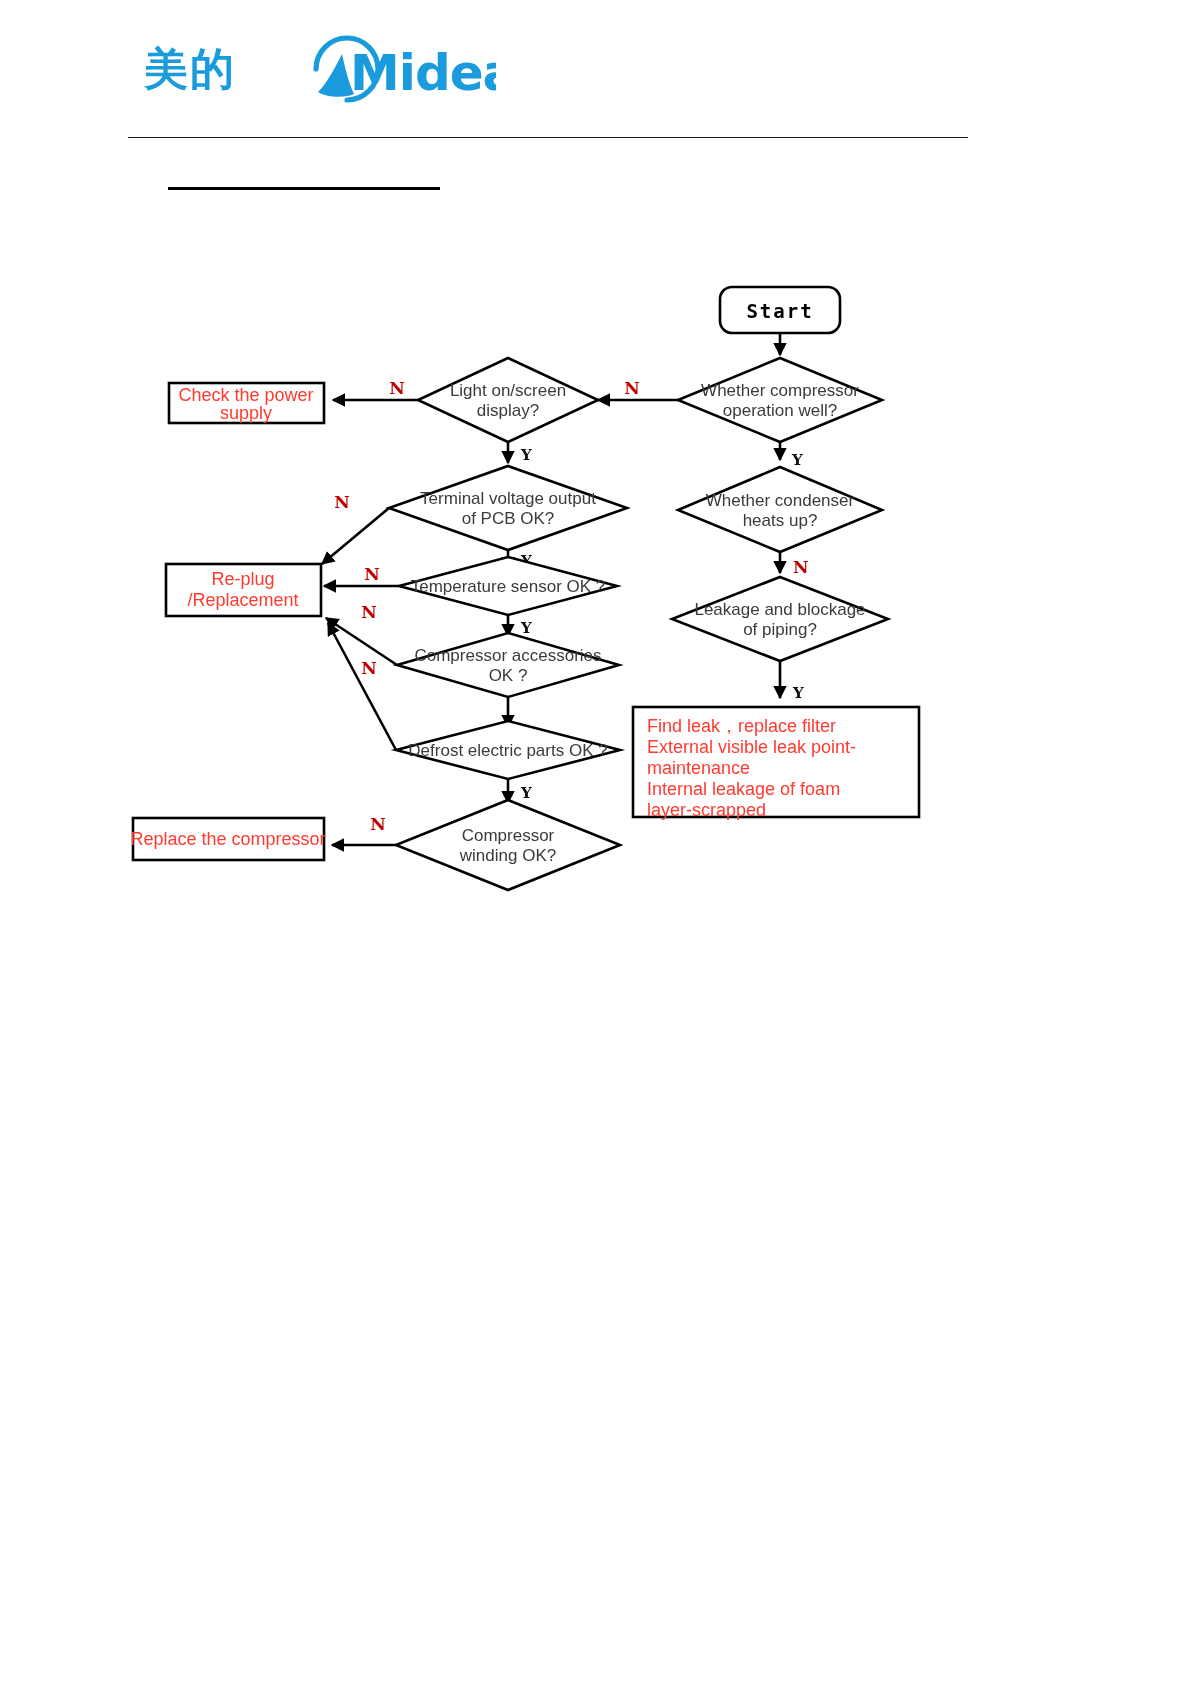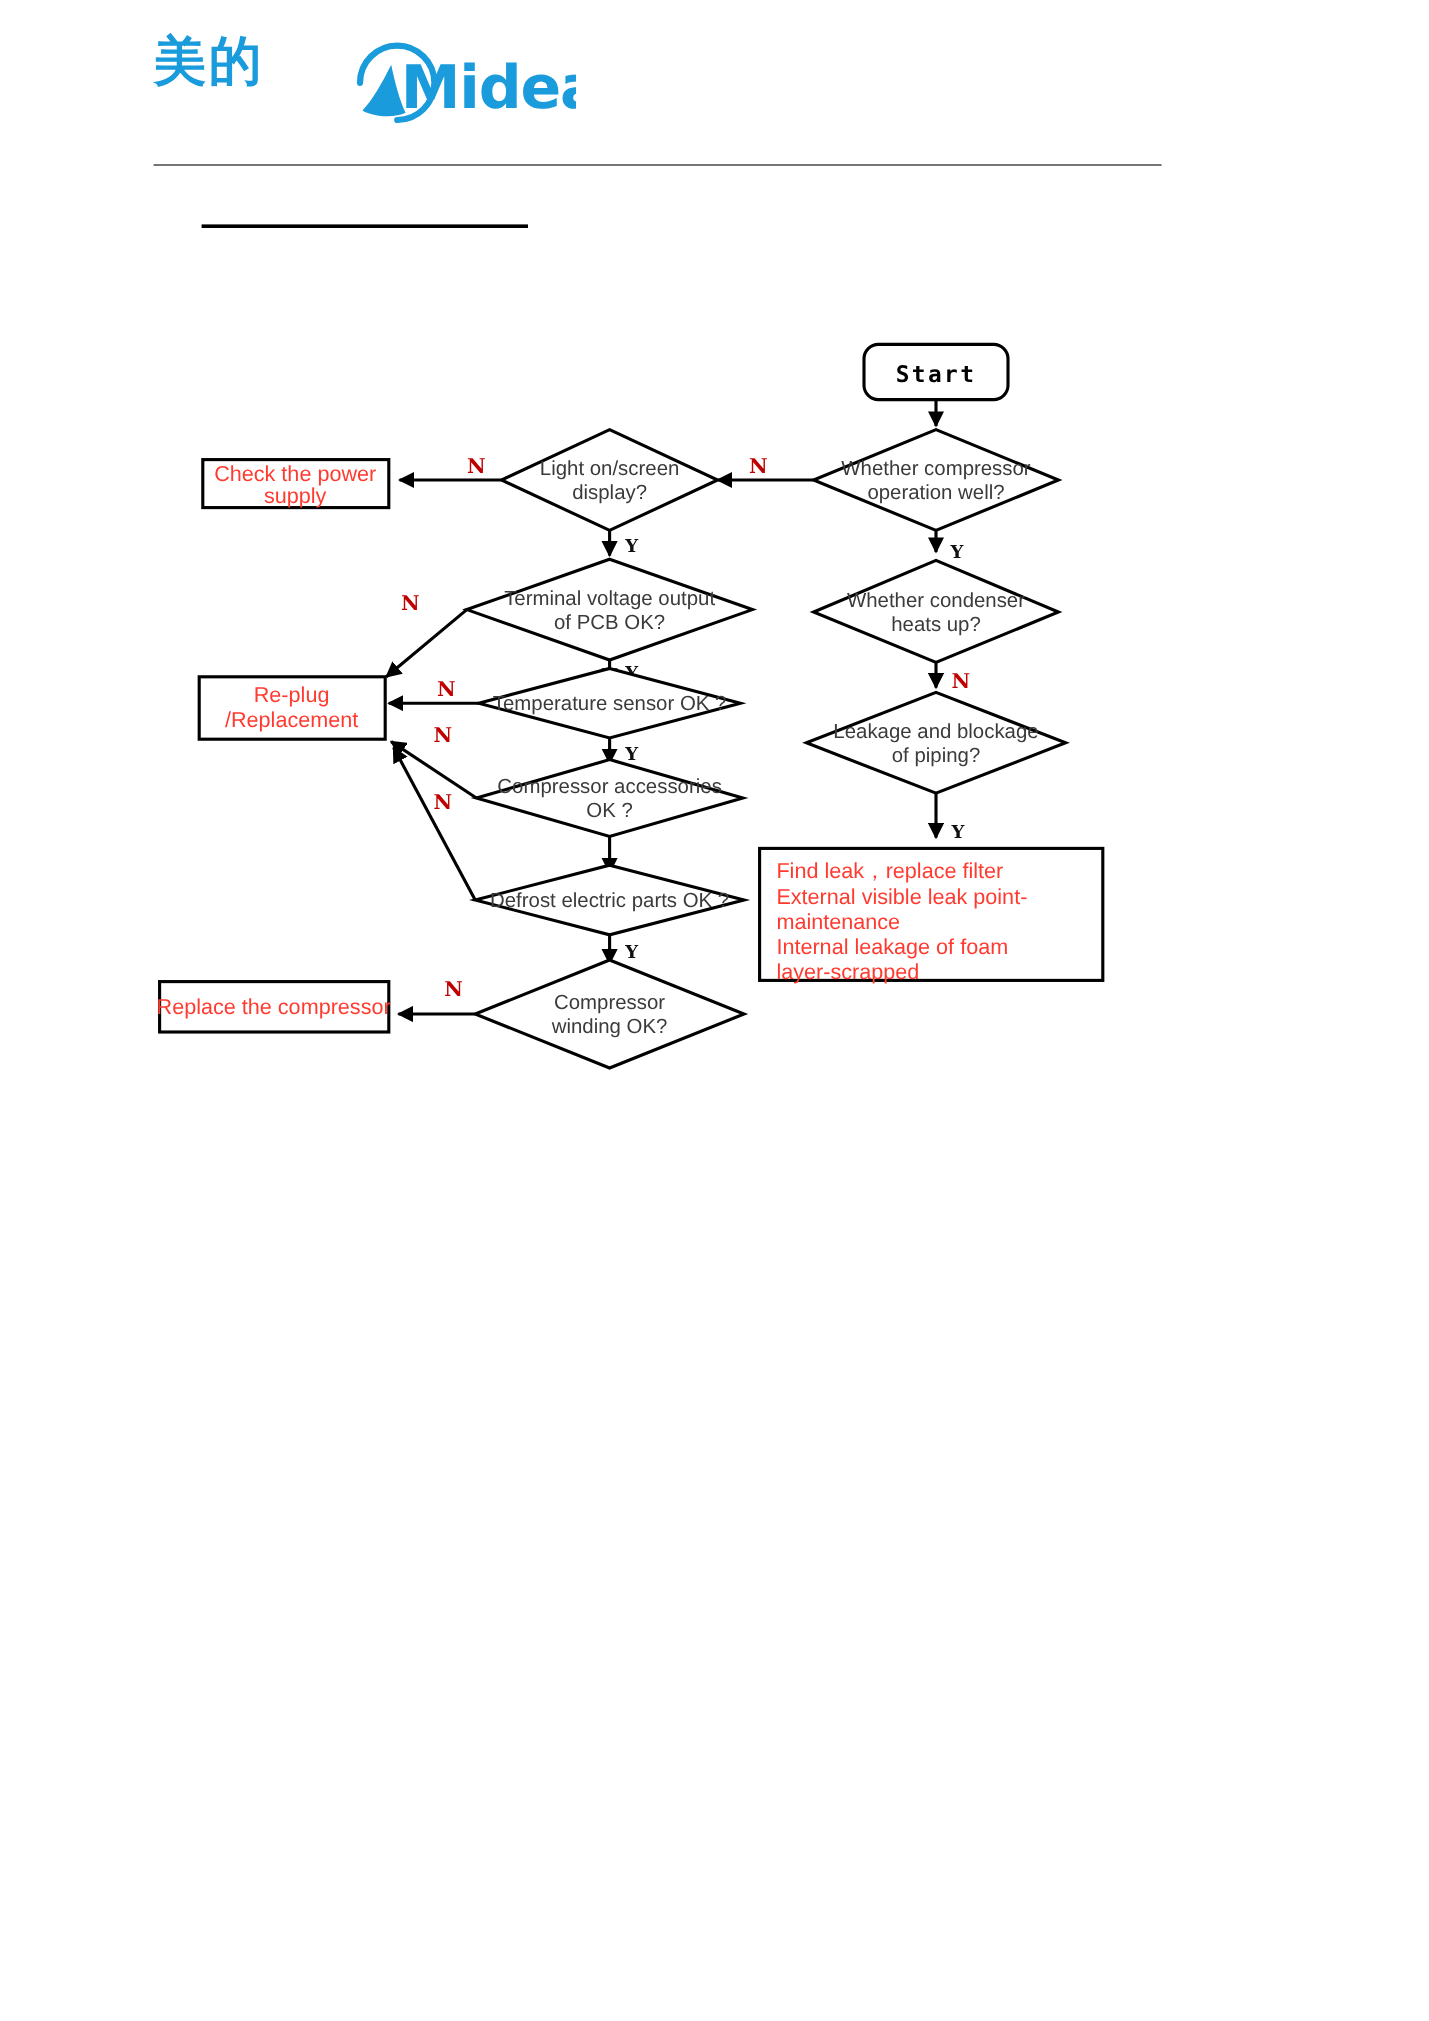--- a/index.html
+++ b/index.html
@@ -17,25 +17,25 @@
 
   
   #page-header {
     position: absolute;
     left: 0; top: 0;
     width: 1191px;
     height: 160px;
   }
   #brand-logo {
     position: absolute;
-    left: 128px;
+    left: 144px;
     top: 30px;
     height: 78px;
     display: flex;
-    align-items: flex-start;
+    align-items: center;
     gap: 10px;
   }
   #brand-cn {
     font-family: "DejaVu Sans", sans-serif;
     font-size: 44px;
     font-weight: 700;
     color: #1a9bdc;
     letter-spacing: 2px;
     line-height: 1;
     white-space: nowrap;

